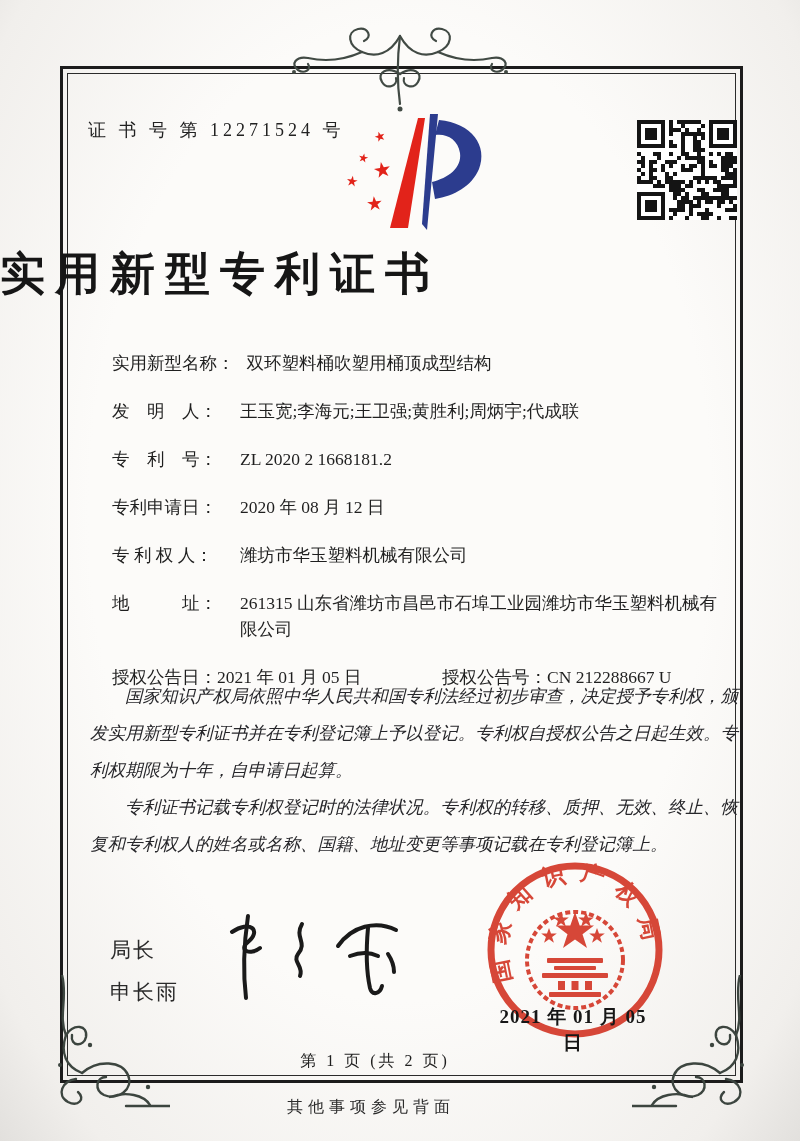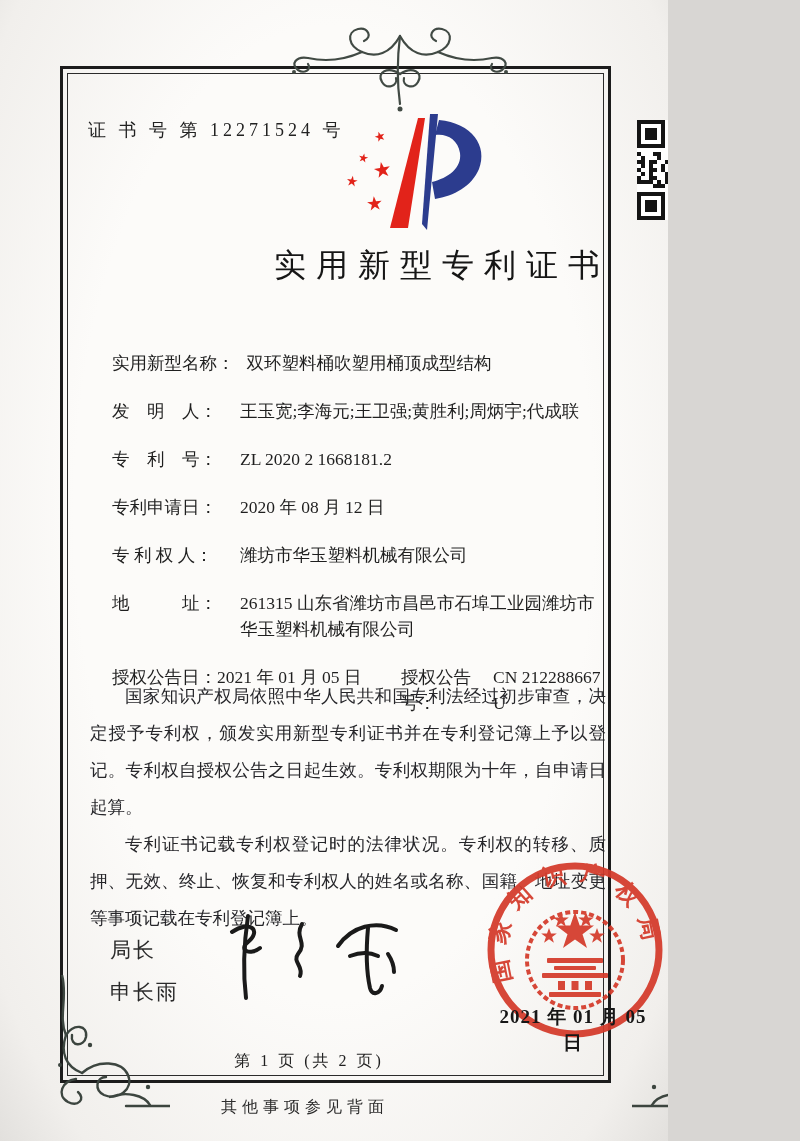--- a/index.html
+++ b/index.html
@@ -1,47 +1,48 @@
 <!DOCTYPE html>
 <html><head>
 <meta charset="utf-8">
 <style>
   * { margin:0; padding:0; box-sizing:border-box; }
   body { background:#d8d6d3; font-family:"Liberation Serif","DejaVu Serif",serif; }
   .page {
-    position:relative; width:668px; height:1141px; overflow:hidden;
+    position:relative; width:800px; height:1141px; overflow:hidden;
     background: radial-gradient(ellipse at 50% 45%, #fcfbf9 55%, #f1efec 88%, #e2e0dd 100%);
     color:#1f1f1f;
   }
   .frame {
     position:absolute; left:60px; top:66px; right:57px; bottom:58px;
     border:3px solid #1c1c1c;
   }
   .frame-inner { position:absolute; inset:4px; border:1px solid #2b2b2b; }
   .ornament { position:absolute; pointer-events:none; }
   .ornament svg { display:block; }
   .cert-no {
     position:absolute; left:88px; top:118px; font-size:18px; letter-spacing:4px; color:#222;
   }
   .logo { position:absolute; left:340px; top:108px; width:158px; height:132px; }
   .qr { position:absolute; left:637px; top:120px; width:100px; height:100px; background:#fff; }
   .title {
-    position:absolute; left:0; right:58px; top:244px; text-align:right;
-    font-size:32px; font-weight:normal; letter-spacing:10px; color:#161616;
+    position:absolute; left:0; right:58px; top:244px; text-align:left;
+    font-size:45px; font-weight:bold; letter-spacing:10px; color:#161616;
   }
   .fields { position:absolute; left:112px; right:66px; top:350px; font-size:17.5px; }
   .field-row { display:flex; margin-bottom:22px; line-height:26px;gap:12px; }
   .field-label { flex:0 0 116px; white-space:nowrap; }
   .field-value { flex:1; }
   .grant-row { display:flex; line-height:26px; margin-top:2px; }
   .grant-group { display:flex; }
   .grant-group.first { width:330px; }
   .paragraphs {
     position:absolute; left:90px; right:62px; top:678px;
     font-size:17.5px; line-height:37px; text-align:justify; color:#26262a;
+    font-style:italic;
   }
   .paragraphs p { text-indent:2em; }
   .signatory { position:absolute; left:110px; top:936px; font-family:"Liberation Sans","DejaVu Sans",sans-serif; font-size:21px; color:#2a2a2a; }
   .signatory div { margin-bottom:14px; letter-spacing:2px; }
   .signature { position:absolute; left:210px; top:898px; width:210px; height:110px; }
   .seal { position:absolute; left:483px; top:858px; width:184px; height:184px; opacity:.93; }
   .seal-date {
     position:absolute; left:488px; top:1004px; width:170px; text-align:center;
     font-size:19px; font-weight:bold; letter-spacing:1px; color:#171717;
   }

